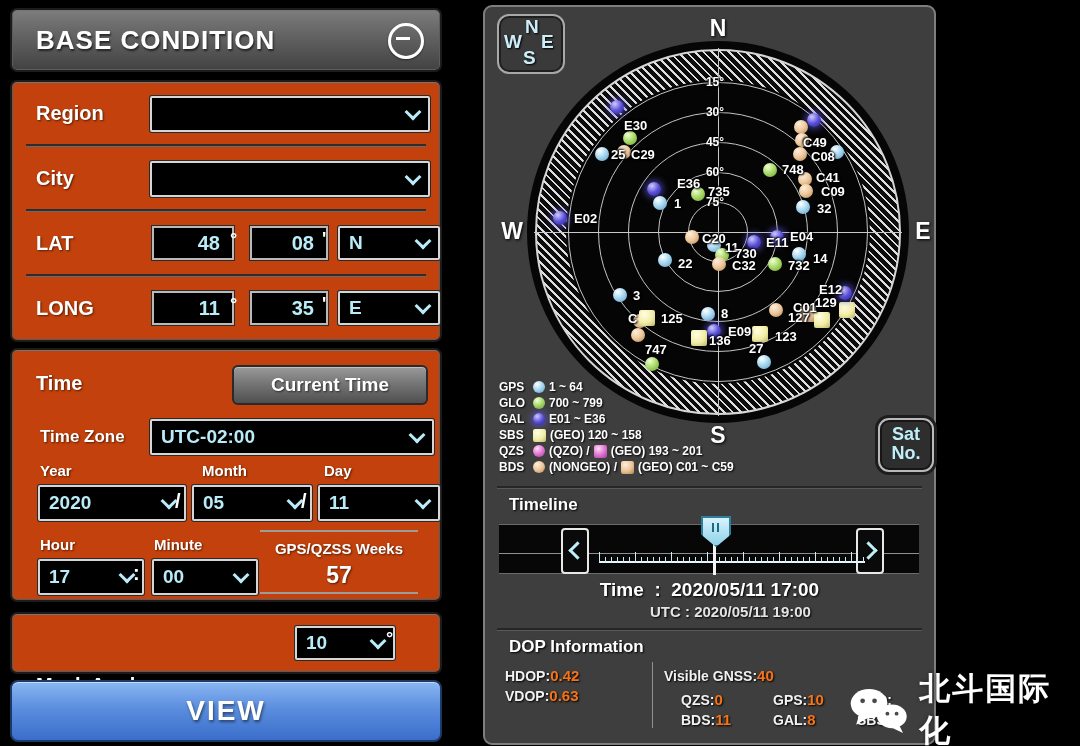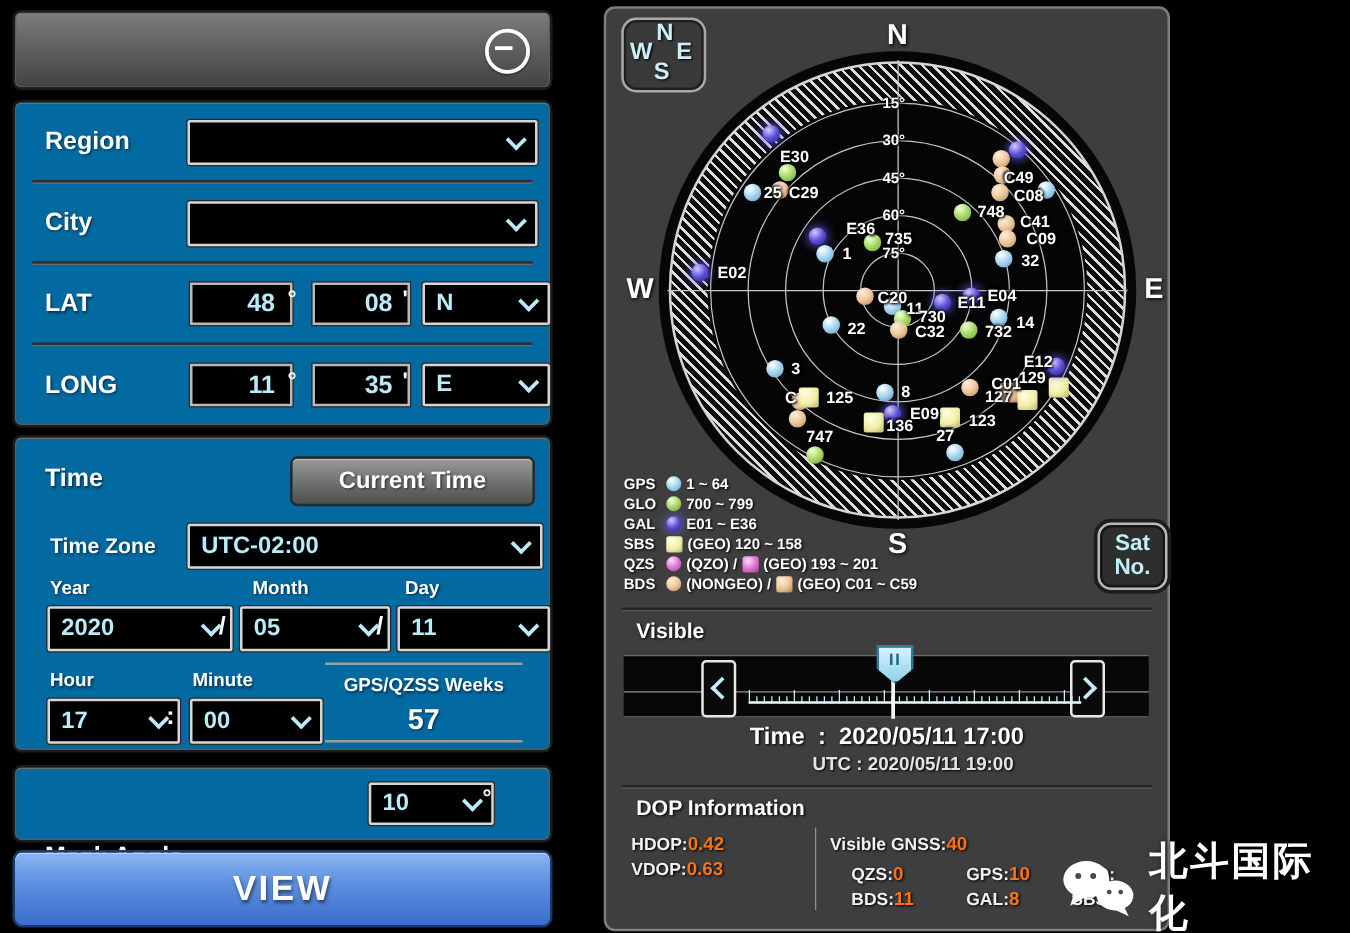--- a/index.html
+++ b/index.html
@@ -1,19 +1,19 @@
 <!DOCTYPE html>
 <html><head>
 <meta charset="utf-8">
 <style>
   html,body{margin:0;padding:0;background:#000;}
   .page{position:relative;width:1080px;height:746px;background:#000;overflow:hidden;
         font-family:"Liberation Sans",sans-serif;font-weight:bold;color:#fff;}
   
-  .panel{position:absolute;background:#0369a1;border:2px solid #1c1c1c;border-radius:7px;
+  .panel{position:absolute;background:#c2410c;border:2px solid #1c1c1c;border-radius:7px;
          box-shadow:inset 0 1px 0 #757575, inset 0 0 0 1px #5c5c5c;}
   .hdr{background:linear-gradient(#7d7d7d,#6a6a6a 30%,#424242);}
   .hdr-title{position:absolute;left:24px;top:0;line-height:60px;font-size:26px;letter-spacing:1px;
              text-shadow:1px 2px 2px rgba(0,0,0,.6);}
   .collapse{position:absolute;right:16px;top:13px;width:30px;height:30px;border:3px solid #fff;
             border-radius:50%;box-shadow:0 1px 2px rgba(0,0,0,.5);}
   .collapse::after{content:"";position:absolute;left:5px;top:11px;width:14px;height:3px;background:#fff;}
   .lbl{position:absolute;font-size:20px;text-shadow:1px 1px 2px rgba(0,0,0,.55);}
   .lbl-sm{position:absolute;font-size:15px;text-shadow:1px 1px 2px rgba(0,0,0,.55);}
   .sep{position:absolute;left:14px;right:14px;height:0;border-top:2px solid #2d2d2d;border-bottom:1px solid #6b6b6b;}
@@ -85,20 +85,21 @@
   .compass{position:absolute;left:12px;top:7px;width:64px;height:56px;background:#3a3a3a;
            border:2px solid #a8a8a8;border-radius:12px;box-shadow:inset 0 0 0 2px #1f1f1f;z-index:10;}
   .compass span{position:absolute;font-size:19px;color:#cdeef8;text-shadow:1px 1px 2px #000;}
 </style>
 </head>
 <body>
 
 <div class="page">
 
   <div class="panel hdr" style="left:10px;top:8px;width:428px;height:60px;">
+    <div class="hdr-title">BASE CONDITION</div>
     <div class="collapse"></div>
   </div>
 
   <div class="panel" style="left:10px;top:80px;width:428px;height:258px;">
     <div class="lbl" style="left:24px;top:20px;">Region</div>
     <div class="sel" style="left:138px;top:14px;width:258px;height:32px;">
       <span></span>
         <span class="chev"></span>
     </div>
     <div class="sep" style="top:62px;"></div>
@@ -333,21 +334,21 @@
       <span class="legend-txt">(GEO) C01 ~ C59</span>
     </div>
 
     <div class="round-btn" style="left:393px;top:411px;width:52px;height:50px;">
       <div style="font-size:18px;margin-top:4px;">Sat</div>
       <div style="font-size:18px;margin-top:-2px;">No.</div>
     </div>
 
     <div class="rsep" style="top:479px;"></div>
 
-    <div class="timeline-label" style="left:24px;top:488px;">Visible</div>
+    <div class="timeline-label" style="left:24px;top:488px;">Timeline</div>
     <div class="tl-bar" style="left:14px;top:517px;width:420px;height:48px;">
       <div class="tl-mid"></div>
       <div class="tl-btn" style="left:62px;">
           <span class="tl-chev l"></span>
         </div>
       <div class="tl-btn" style="left:357px;">
           <span class="tl-chev r"></span>
         </div>
       <div id="timeline-ruler" style="position:absolute;left:100px;top:10px;width:266px;height:28px;">
         <div style="position:absolute;left:0;right:0;bottom:0;height:2px;background:#ecf8fb;"></div>

